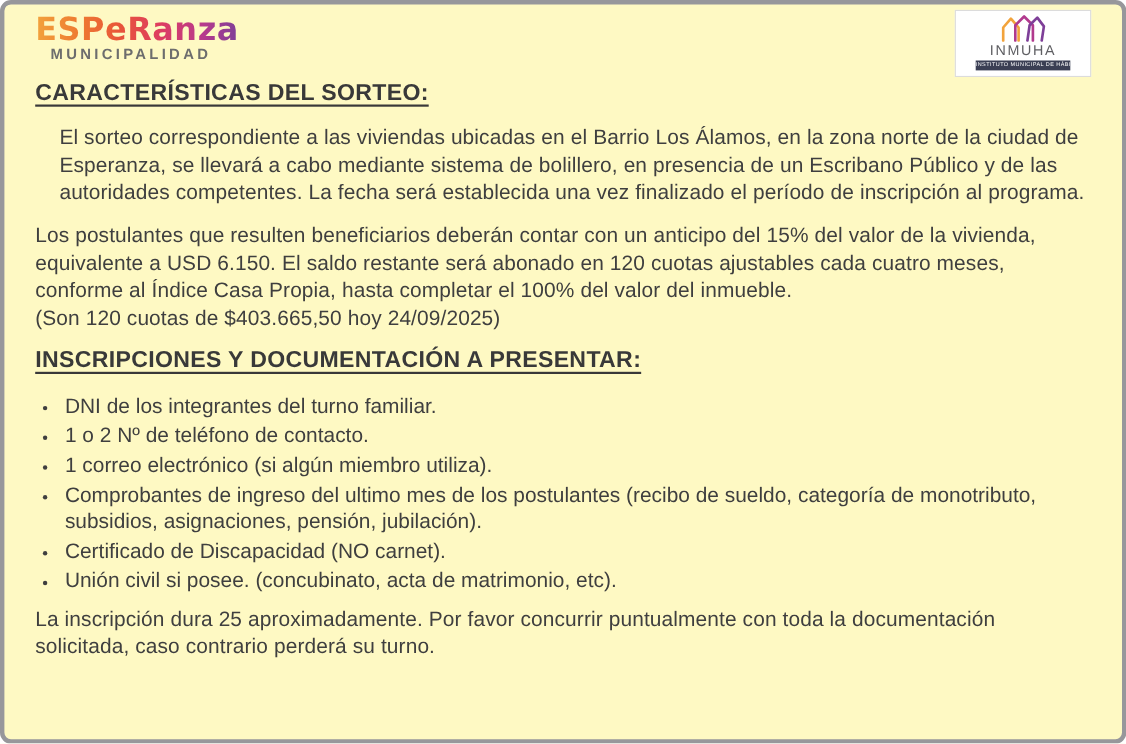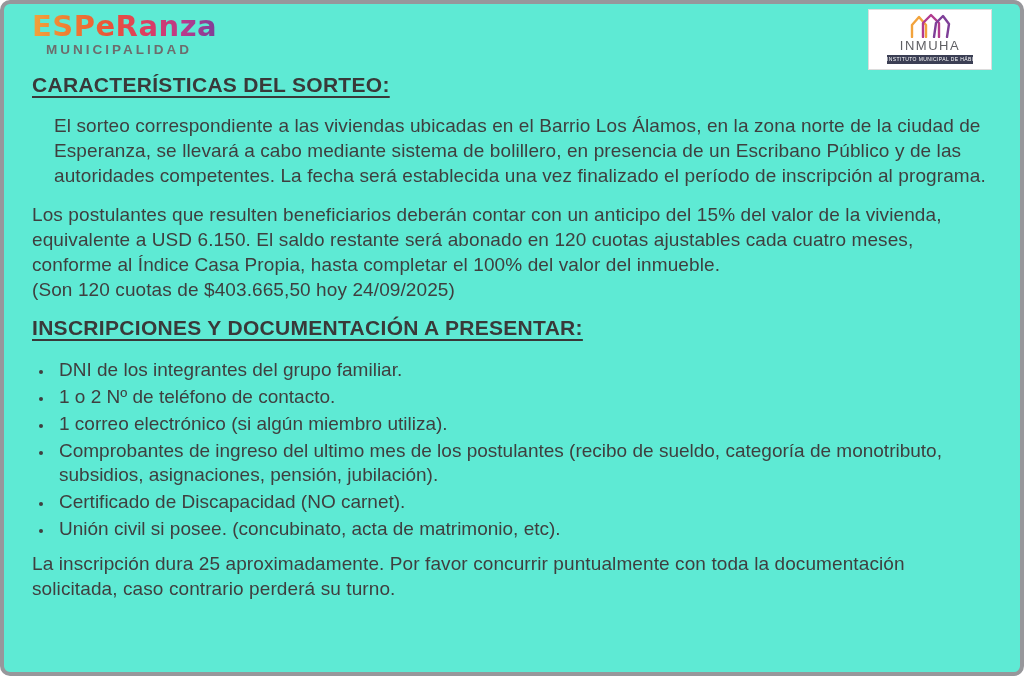--- a/index.html
+++ b/index.html
@@ -2,21 +2,21 @@
 <html><head>
 <meta charset="utf-8">
 <style>
   * { margin: 0; padding: 0; box-sizing: border-box; }
   html, body { background: #ffffff; }
   body { font-family: "Liberation Sans", sans-serif; }
 
   .page {
     width: 1024px;
     height: 676px;
-    background: #5eead4;
+    background: #fef9c3;
     border: 4px solid #97979b;
     border-radius: 10px;
     padding: 5px 28px 0 28px;
     overflow: hidden;
     position: relative;
   }
 
   
   .header {
     display: flex;
@@ -144,21 +144,21 @@
 
   <p class="para p1">El sorteo correspondiente a las viviendas ubicadas en el Barrio Los Álamos, en la zona norte de la ciudad de Esperanza, se llevará a cabo mediante sistema de bolillero, en presencia de un Escribano Público y de las autoridades competentes. La fecha será establecida una vez finalizado el período de inscripción al programa.</p>
 
   <p class="para p2"><span>Los postulantes que resulten beneficiarios deberán contar con un anticipo del 15% del valor de la vivienda, equivalente a USD 6.150. El saldo restante será abonado en 120 cuotas ajustables cada cuatro meses, conforme al Índice Casa Propia, hasta completar el 100% del valor del inmueble.</span><br>
     <span>(Son 120 cuotas de $403.665,50 hoy 24/09/2025)</span></p>
 
 
   <div class="doc-heading h2">INSCRIPCIONES Y DOCUMENTACIÓN A PRESENTAR:</div>
 
   <ul class="doc-list">
-    <li>DNI de los integrantes del grupo familiar.</li>
+    <li>DNI de los integrantes del turno familiar.</li>
     <li>1 o 2 Nº de teléfono de contacto.</li>
     <li>1 correo electrónico (si algún miembro utiliza).</li>
     <li>Comprobantes de ingreso del ultimo mes de los postulantes (recibo de sueldo, categoría de monotributo, subsidios, asignaciones, pensión, jubilación).</li>
     <li>Certificado de Discapacidad (NO carnet).</li>
     <li>Unión civil si posee. (concubinato, acta de matrimonio, etc).</li>
   </ul>
 
   <p class="para closing">La inscripción dura 25 aproximadamente. Por favor concurrir puntualmente con toda la documentación solicitada, caso contrario perderá su turno.</p>
 
 </div>

